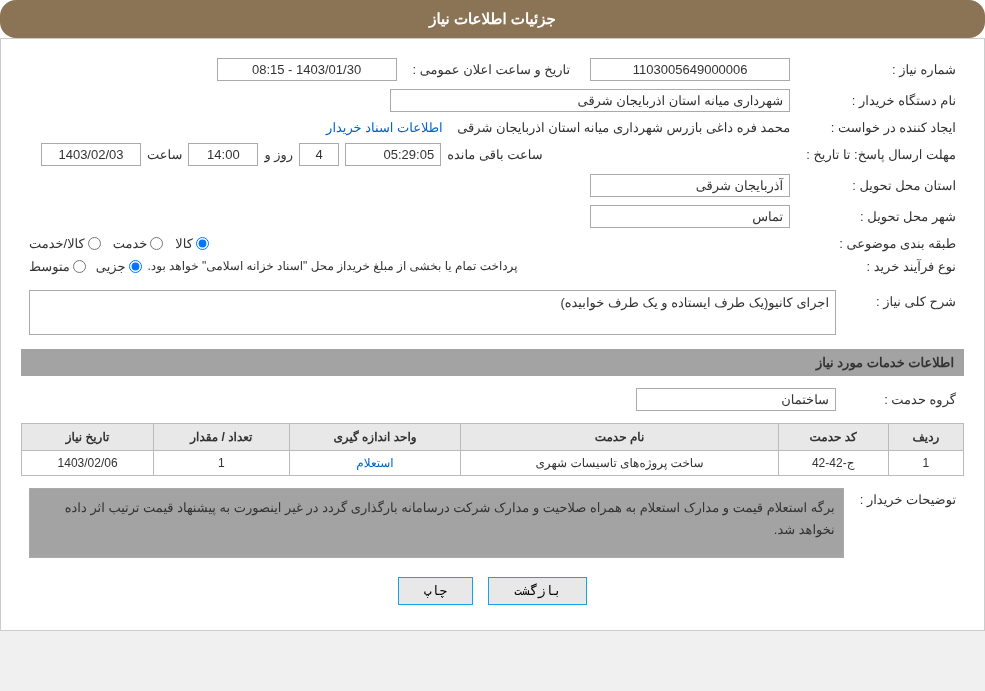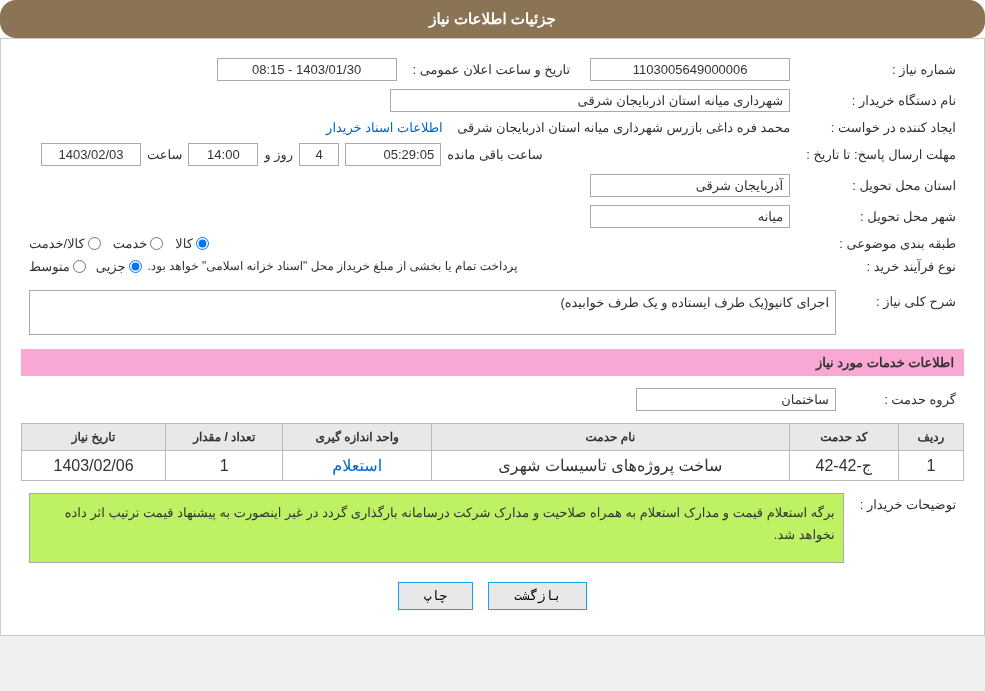--- a/index.html
+++ b/index.html
@@ -22,21 +22,21 @@
       padding: 10px 20px;
       font-size: 15px;
       font-weight: bold;
       border-radius: 16px;
     }
     .content-area {
       padding: 15px 20px;
       border: 1px solid #ccc;
     }
     .section-title {
-      background: #f9a8d4;
+      background: #a3a3a3;
       padding: 6px 10px;
       font-weight: bold;
       margin: 10px 0 8px 0;
       font-size: 13px;
     }
     .info-table {
       width: 100%;
       border-collapse: collapse;
       margin-bottom: 8px;
     }
@@ -123,27 +123,27 @@
       background: #e8e8e8;
       border: 1px solid #bbb;
       padding: 6px 8px;
       text-align: center;
       font-size: 12px;
     }
     .services-table td {
       border: 1px solid #bbb;
       padding: 5px 8px;
       text-align: center;
-      font-size: 16px;
+      font-size: 12px;
     }
     .buyer-notes {
       border: 1px solid #aaa;
       padding: 8px;
       min-height: 70px;
-      background: #bef264;
+      background: #a3a3a3;
       text-align: right;
       line-height: 1.7;
     }
     .buttons-row {
       display: flex;
       justify-content: center;
       gap: 15px;
       margin: 15px 0 10px 0;
     }
     .btn {
@@ -211,21 +211,21 @@
       </tr>
       <tr>
         <td class="label-cell">استان محل تحویل :</td>
         <td class="value-cell" colspan="3">
           <div class="input-field" style="width:200px;">آذربایجان شرقی</div>
         </td>
       </tr>
       <tr>
         <td class="label-cell">شهر محل تحویل :</td>
         <td class="value-cell" colspan="3">
-          <div class="input-field" style="width:200px;">میانه</div>
+          <div class="input-field" style="width:200px;">تماس</div>
         </td>
       </tr>
       <tr>
         <td class="label-cell">طبقه بندی موضوعی :</td>
         <td class="value-cell" colspan="3">
           <div class="radio-group">
             <div class="radio-item">
               <span>کالا/خدمت</span>
               <input type="radio" name="tabaqe" style="">
             </div>

